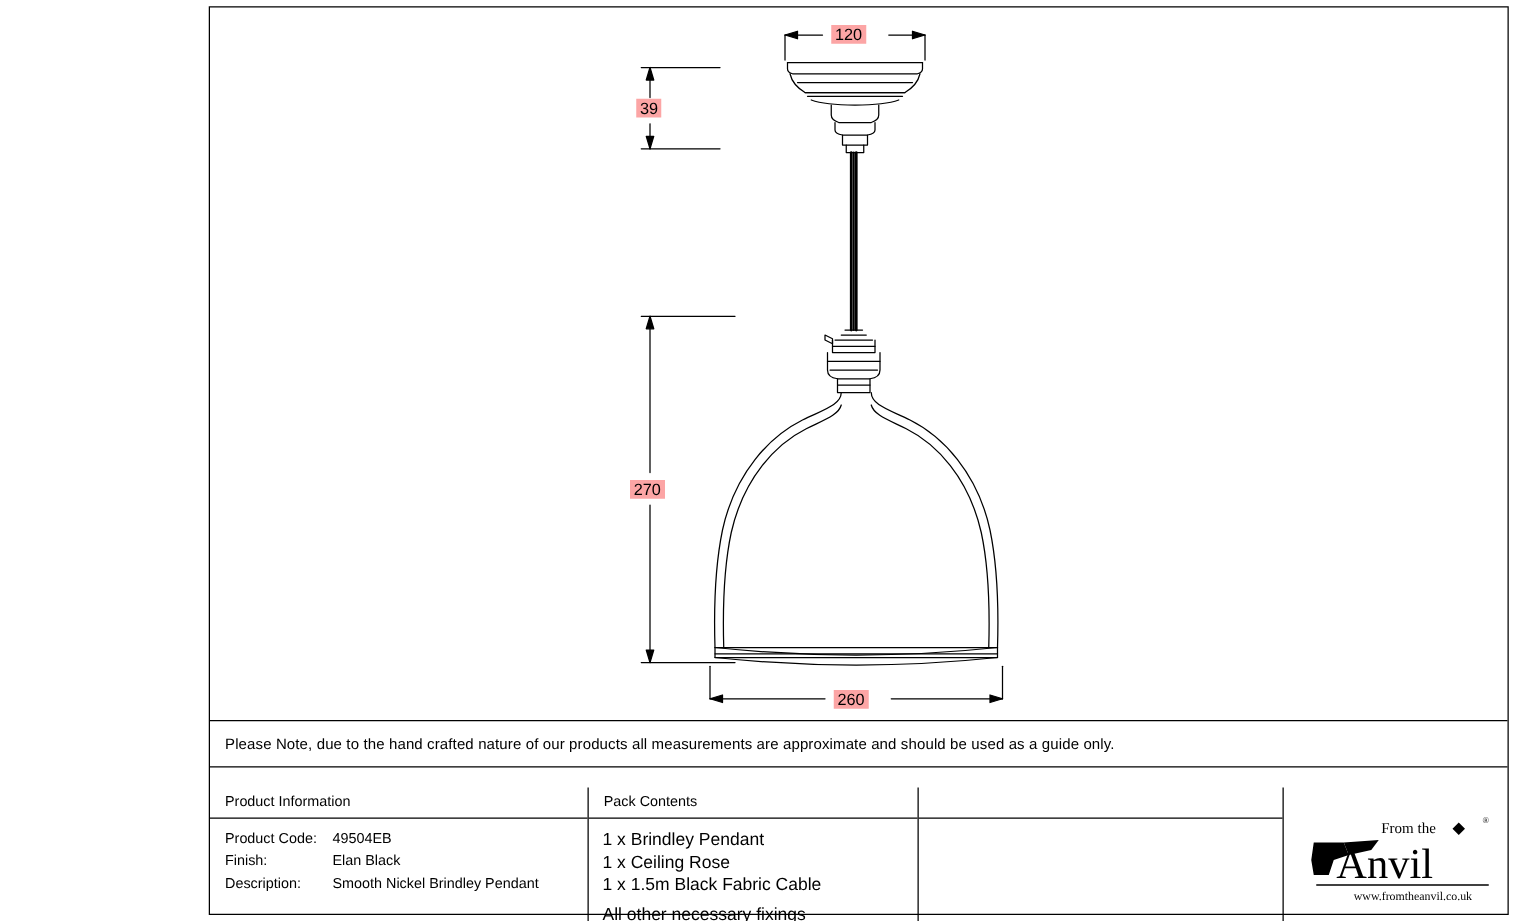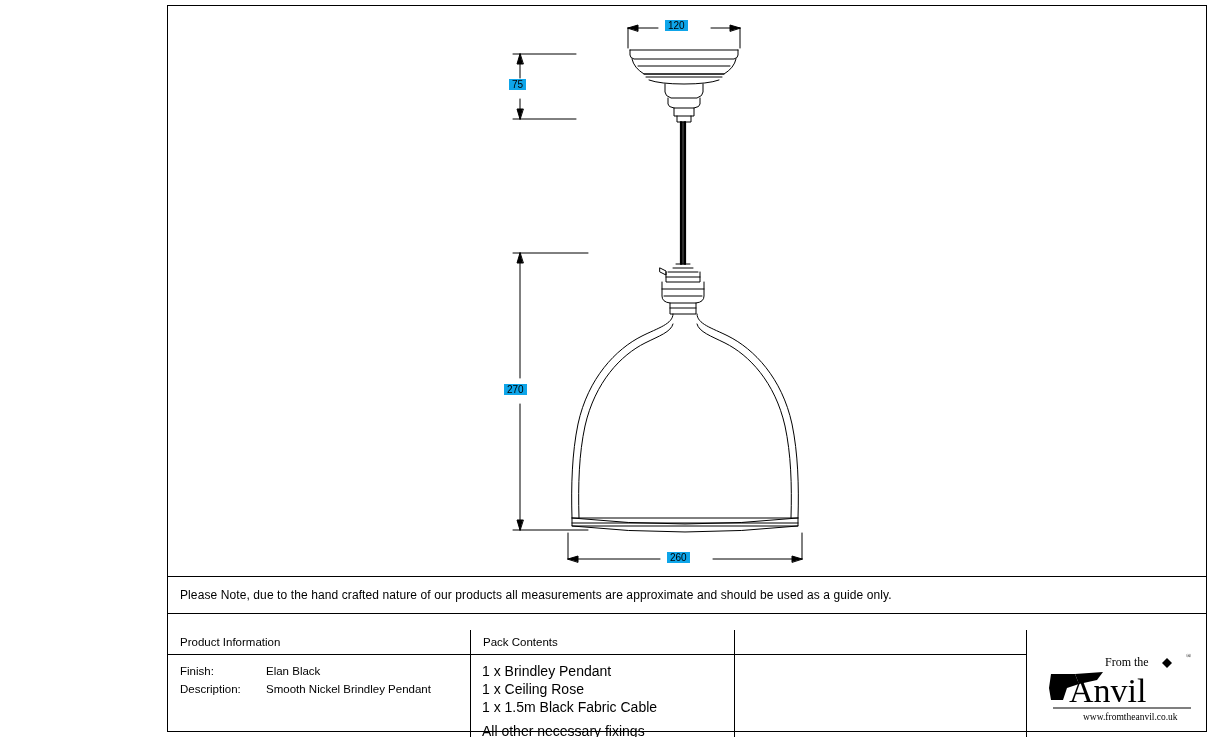--- a/index.html
+++ b/index.html
@@ -109,22 +109,22 @@
     position: absolute;
     left: 18px;
     top: 14px;
     width: 150px;
     height: 86px;
   }
   .logo svg { display: block; }
 
   .dim-label {
     position: absolute;
-    font-size: 10px;
-    background: #0ea5e9;
+    font-size: 13px;
+    background: #fca5a5;
     padding: 0 3px;
   }
   #drawingSvg { position: absolute; left: 0; top: 0; }
 </style>
 </head>
 <body>
 
 <div class="sheet">
 
   <div class="drawing-area">
@@ -234,37 +234,40 @@
 
           <path d="M404 520 Q517 532 630 520"></path>
           <path d="M404 512 Q517 524 630 512"></path>
         </g>
 
       </g>
     </svg>
 
     <div class="dim-label" style="left:497px; top:14px;">120</div>
 
-    <div class="dim-label" style="left:341px; top:73px;">75</div>
+    <div class="dim-label" style="left:341px; top:73px;">39</div>
 
     <div class="dim-label" style="left:336px; top:378px;">270</div>
 
     <div class="dim-label" style="left:499px; top:546px;">260</div>
   </div>
 
   <div class="note-row">
     <div class="note-text">Please Note, due to the hand crafted nature of our products all measurements are approximate and should be used as a guide only.</div>
   </div>
 
   <div class="info-row">
 
     <div class="col col-1">
       <div class="col-header">Product Information</div>
       <div class="col-divider"></div>
       <div class="spec-list">
+        <span class="spec-row">
+          <span class="spec-label">Product Code:</span><span class="spec-value">49504EB</span>
+        </span>
         <span class="spec-row">
           <span class="spec-label">Finish:</span><span class="spec-value">Elan Black</span>
         </span>
         <span class="spec-row">
           <span class="spec-label">Description:</span><span class="spec-value">Smooth Nickel Brindley Pendant</span>
         </span>
       </div>
     </div>
 
     <div class="col col-2">

